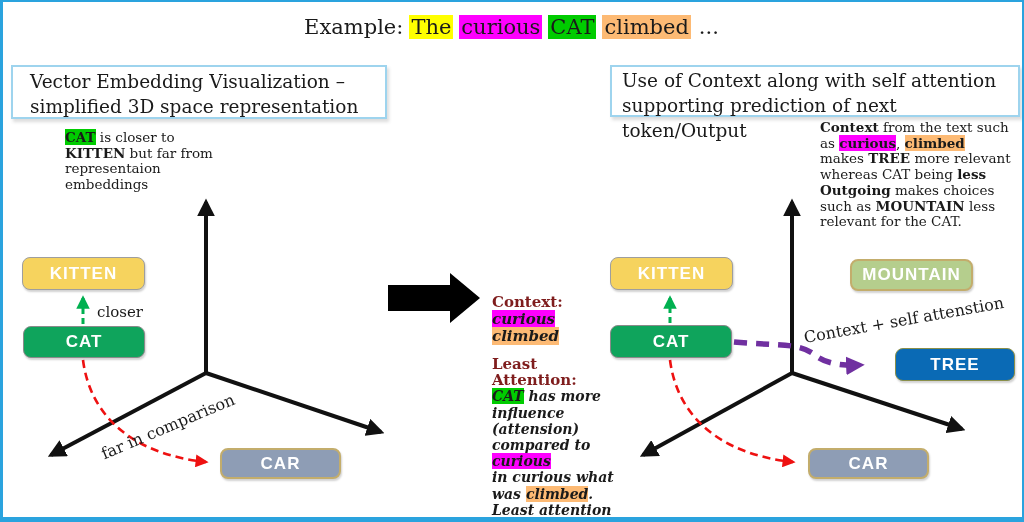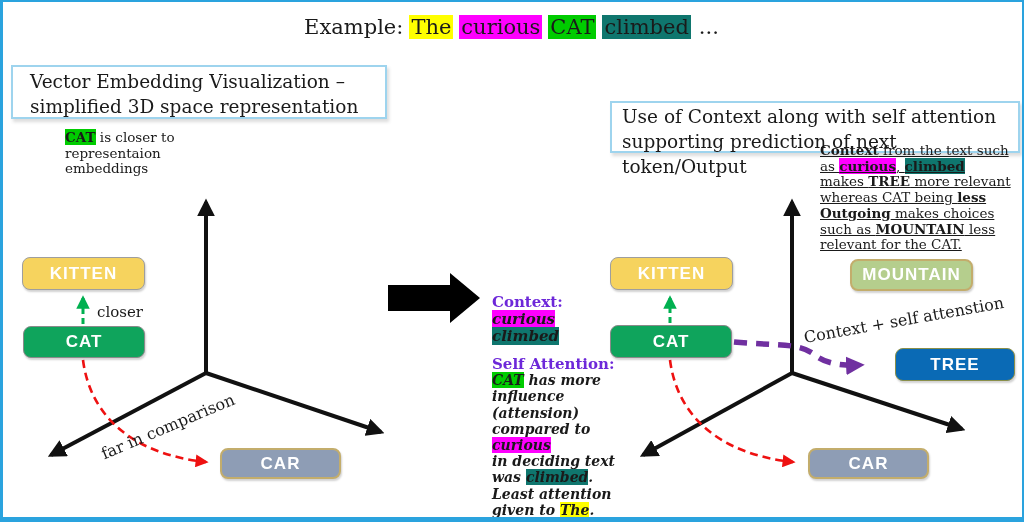--- a/index.html
+++ b/index.html
@@ -6,35 +6,35 @@
   .canvas{
     position:relative;width:1024px;height:522px;background:#ffffff;
     box-sizing:border-box;border:2px solid #2AA3DE;border-left-width:3px;border-bottom-width:5px;
     font-family:"DejaVu Serif", serif;color:#1a1a1a;overflow:hidden;
   }
   .abs{position:absolute;}
   
   .hl-y{background:#FFFF00;}
   .hl-m{background:#FF00FF;}
   .hl-g{background:#00CC00;}
-  .hl-c{background:#0f766e;}
+  .hl-c{background:#fdba74;}
   .b{font-weight:bold;}
   .bi{font-weight:bold;font-style:italic;}
   
   .title{top:13px;left:0;width:100%;text-align:center;font-size:21px;}
   .title .tok{margin-left:6px;padding:0 2px;}
   
   .hdrbox{border:2px solid #9ED4EE;box-shadow:2px 3px 3px rgba(120,120,120,.25);
           font-size:18.5px;line-height:25px;background:#fff;box-sizing:border-box;}
   .hdr-left{left:8px;top:63px;width:376px;height:54px;padding:2px 0 0 17px;}
-  .hdr-right{left:607px;top:63px;width:410px;height:52px;padding:1px 0 0 10px;margin-top:36px;}
+  .hdr-right{left:607px;top:63px;width:410px;height:52px;padding:1px 0 0 10px;}
   
   .note{font-size:13.5px;line-height:15.7px;}
   .note-left{left:62px;top:128px;width:185px;}
-  .note-right{left:817px;top:141px;width:205px;text-decoration:underline;}
+  .note-right{left:817px;top:118px;width:205px;}
   
   .node{display:flex;align-items:center;justify-content:center;color:#fff;
         font-family:"Liberation Sans", sans-serif;font-weight:bold;font-size:17px;
         letter-spacing:1px;border-radius:8px;box-sizing:border-box;
         box-shadow:1px 2px 2px rgba(0,0,0,.18);}
   .n-kitten{background:#F6D35E;border:1px solid #9E9E9E;}
   .n-cat{background:#0FA45C;border:1px solid #8a8a8a;}
   .n-car{background:#8E9DB5;border:2px solid #C3AD6C;}
   .n-mountain{background:#B5CE8D;border:2px solid #C3AD6C;}
   .n-tree{background:#0A6AB5;border:1px solid #8a8f4a;}
@@ -46,21 +46,21 @@
   .p-mountain-r{left:847px;top:257px;width:123px;height:32px;}
   .p-tree-r{left:892px;top:346px;width:120px;height:33px;}
   .p-car-r{left:805px;top:446px;width:121px;height:31px;}
   
   .lbl-closer{left:94px;top:301px;font-size:15px;}
   .lbl-far{left:99px;top:443px;font-size:16px;transform:rotate(-23deg);transform-origin:left center;white-space:nowrap;}
   .lbl-ctxattn{left:801px;top:326px;font-size:16px;transform:rotate(-10deg);transform-origin:left center;white-space:nowrap;}
   
   .ctx-block{left:489px;top:292px;font-size:15px;line-height:17px;}
   .attn-block{left:489px;top:354px;font-size:14px;line-height:16.2px;width:130px;}
-  .red-head{color:#6d28d9;font-weight:bold;font-size:15px;font-style:normal;}
+  .red-head{color:#7f1d1d;font-weight:bold;font-size:15px;font-style:normal;}
   svg.overlay{position:absolute;left:0;top:0;pointer-events:none;}
 </style>
 </head>
 <body>
 
 <div class="canvas">
 
   <svg class="overlay" width="1024" height="522" viewBox="0 0 1024 522">
     <defs>
       <marker id="mkB" viewBox="0 0 10 10" refX="8" refY="5" markerWidth="4.5" markerHeight="4.5" orient="auto">
@@ -104,20 +104,21 @@
     <div>Vector Embedding Visualization –</div>
     <div>simplified 3D space representation</div>
   </div>
   <div class="abs hdrbox hdr-right">
     <div>Use of Context along with self attention</div>
     <div>supporting prediction of next token/Output</div>
   </div>
 
   <div class="abs note note-left">
     <div><span class="hl-g b">CAT</span><span> is closer to</span></div>
+    <div><span class="b">KITTEN</span><span> but far from</span></div>
     <div>representaion</div>
     <div>embeddings</div>
   </div>
 
   <div class="abs note note-right">
     <div><span class="b">Context</span><span> from the text such</span></div>
     <div><span>as </span><span class="hl-m b">curious</span><span>, </span><span class="hl-c b">climbed</span></div>
     <div><span>makes </span><span class="b">TREE</span><span> more relevant</span></div>
     <div><span>whereas CAT being </span><span class="b">less</span></div>
     <div><span class="b">Outgoing</span><span> makes choices</span></div>
@@ -154,25 +155,25 @@
   <div class="abs lbl-far">far in comparison</div>
   <div class="abs lbl-ctxattn">Context + self attenstion</div>
 
   <div class="abs ctx-block">
     <div class="red-head">Context:</div>
     <div><span class="hl-m bi">curious</span></div>
     <div><span class="hl-c bi">climbed</span></div>
   </div>
 
   <div class="abs attn-block bi">
-    <div class="red-head">Self Attention:</div>
+    <div class="red-head">Least Attention:</div>
     <div><span class="hl-g">CAT</span><span> has more</span></div>
     <div>influence</div>
     <div>(attension)</div>
     <div>compared to</div>
     <div><span class="hl-m">curious</span></div>
-    <div>in deciding text</div>
+    <div>in curious what</div>
     <div><span>was </span><span class="hl-c">climbed</span><span>.</span></div>
     <div>Least attention</div>
     <div><span>given to </span><span class="hl-y">The</span><span>.</span></div>
   </div>
 
 </div>
 
 </body></html>

